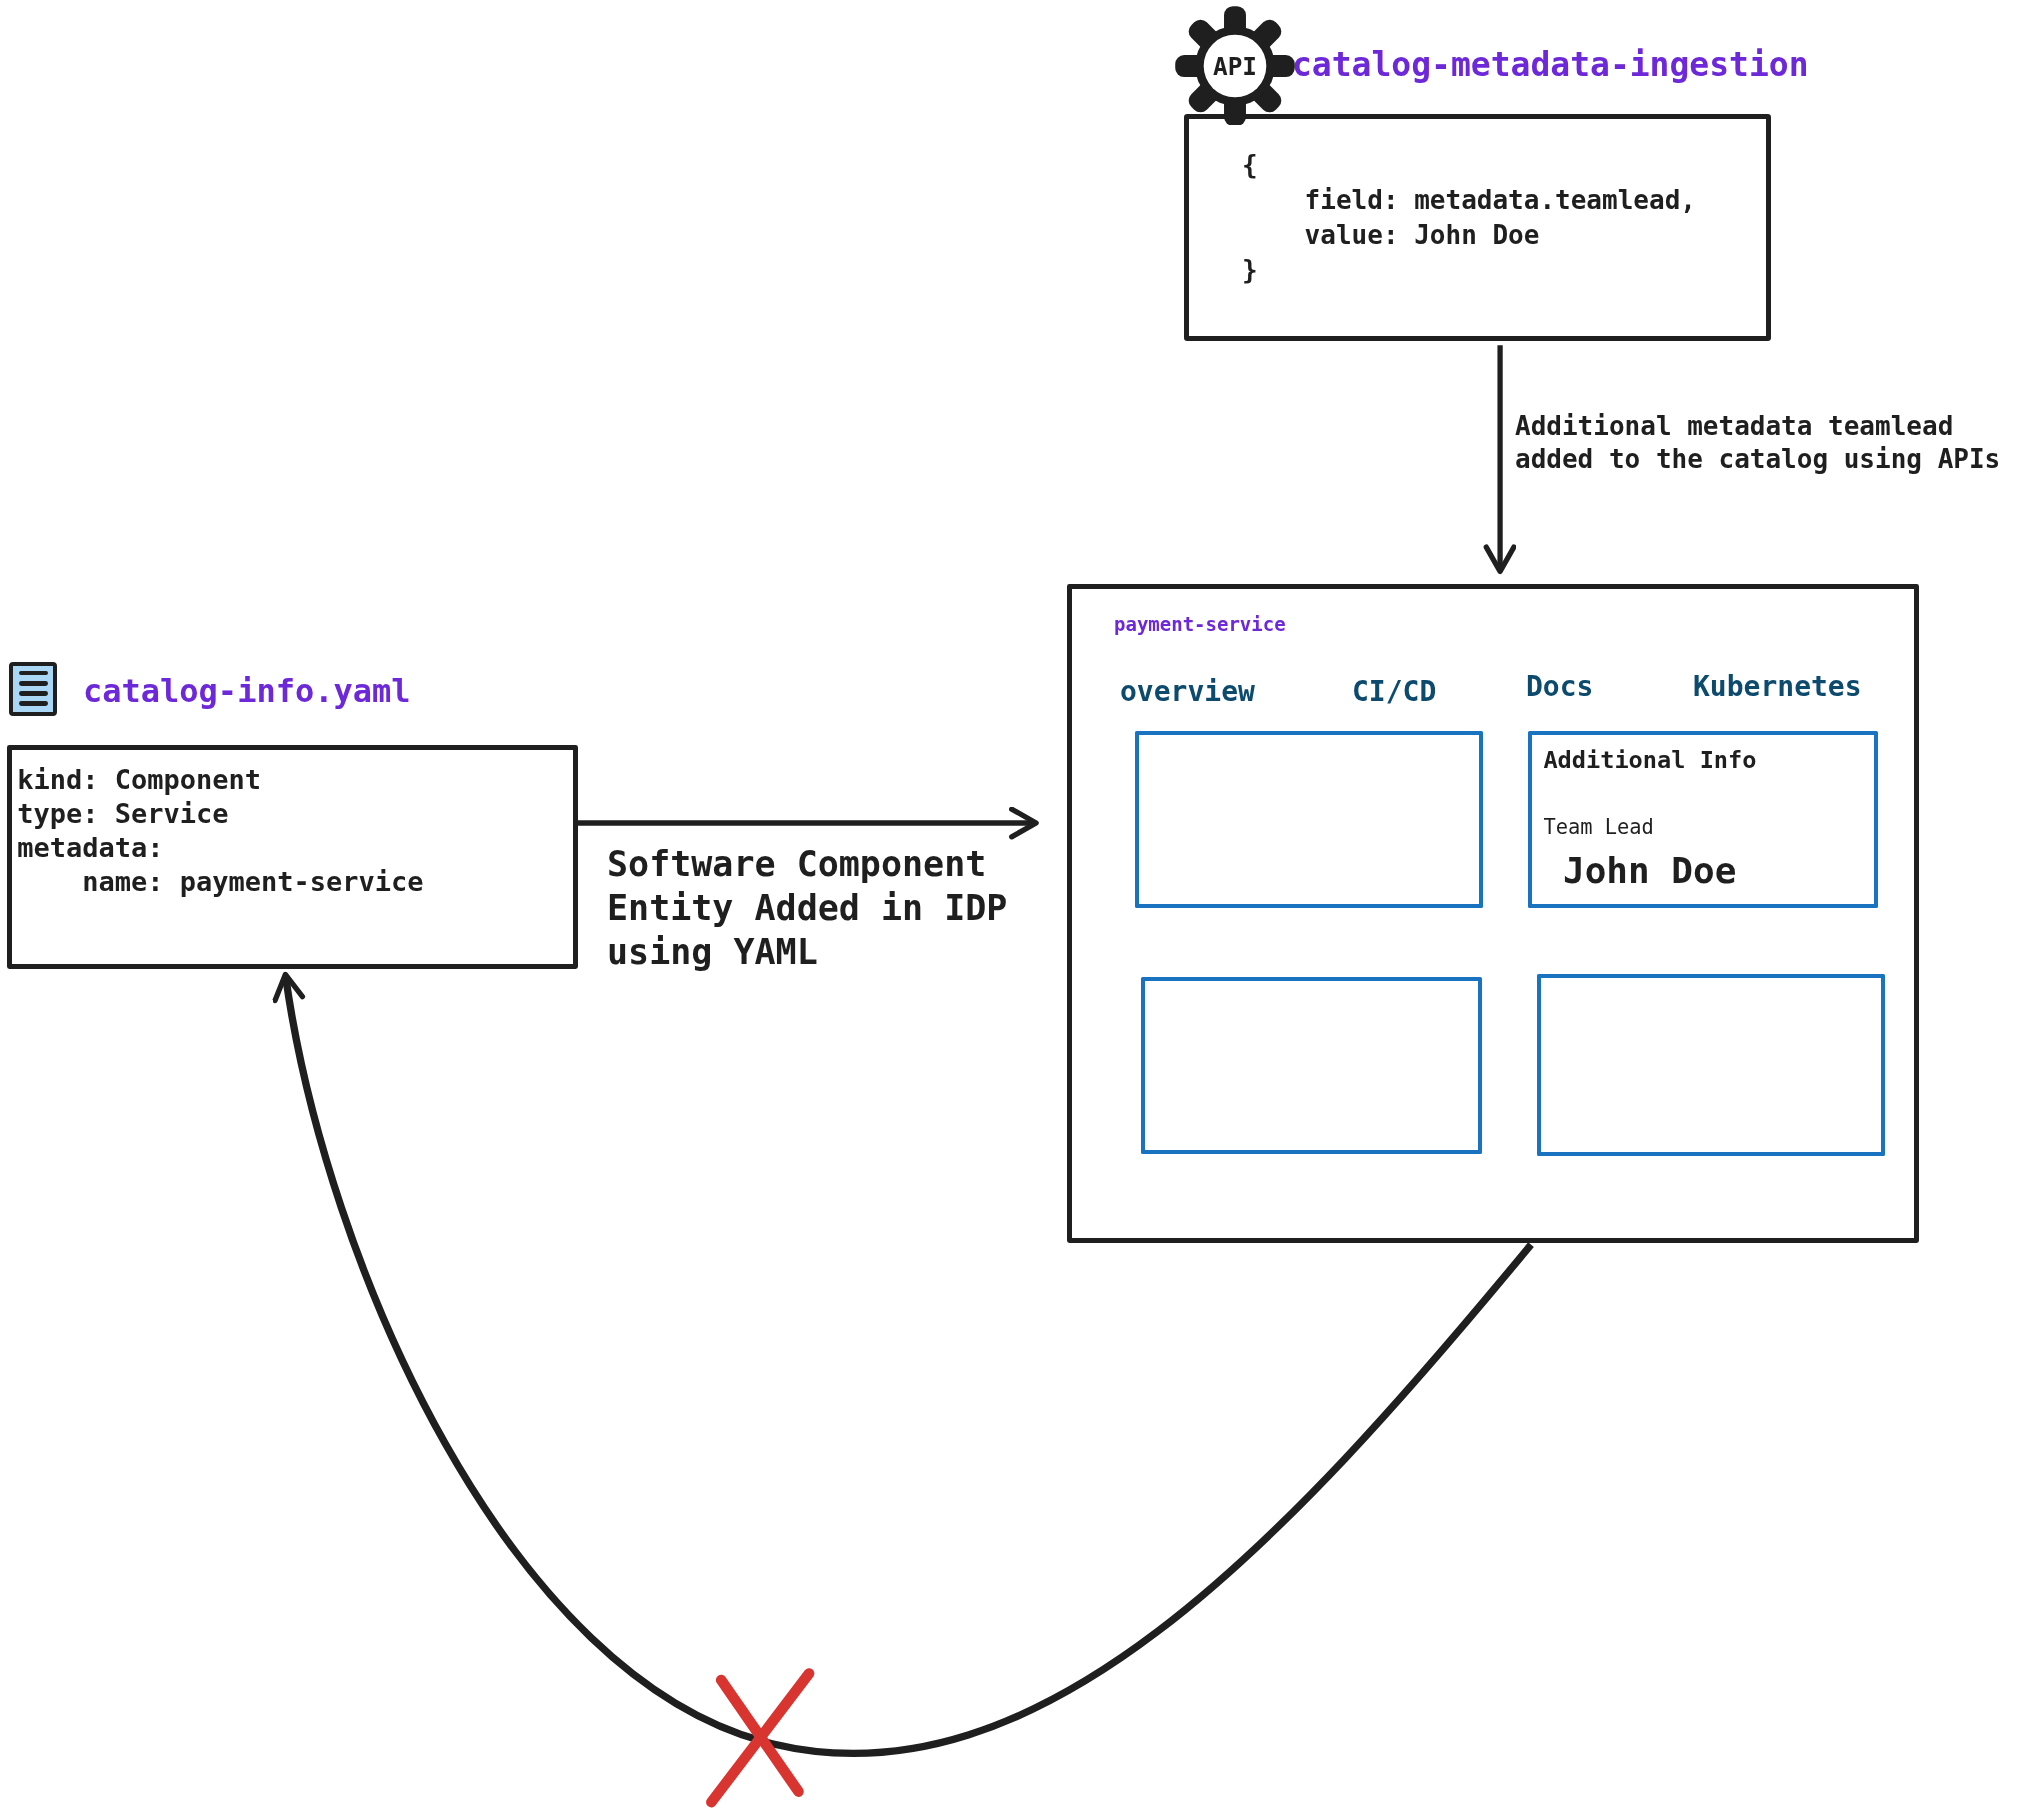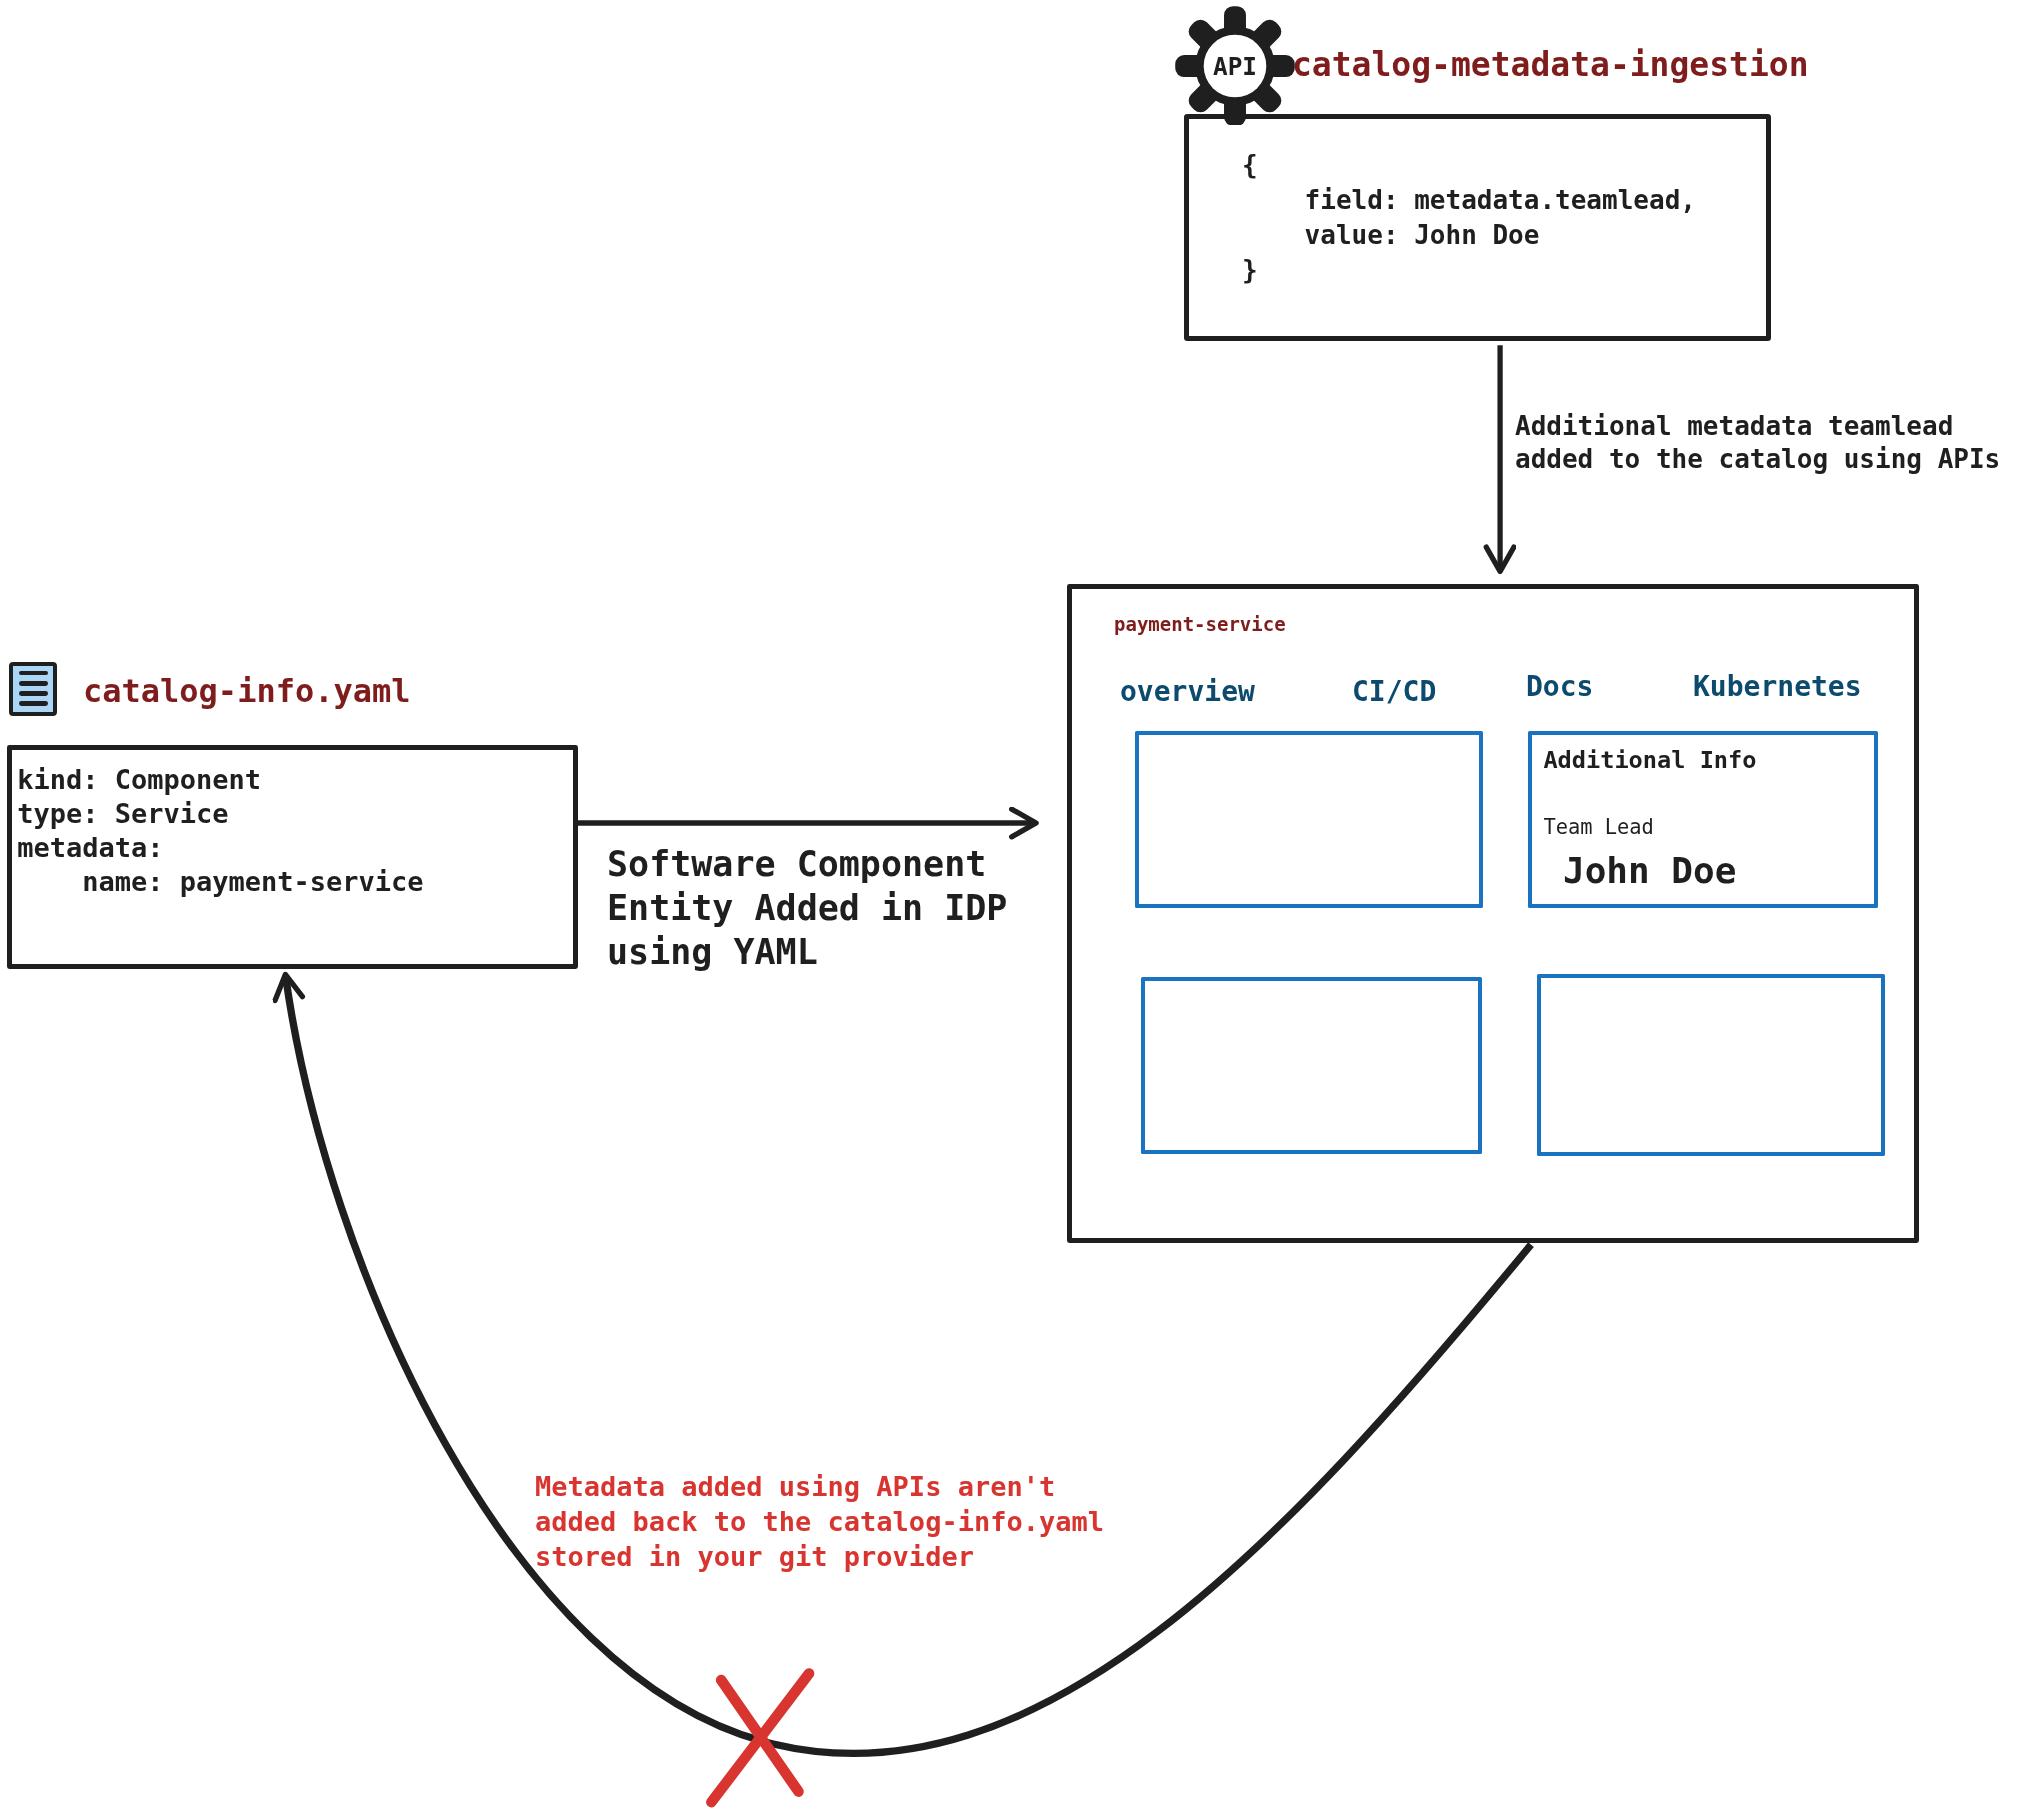--- a/index.html
+++ b/index.html
@@ -6,21 +6,21 @@
   #canvas {
     position:relative;
     width:2056px; height:1810px;
     background:#ffffff;
     font-family:"DejaVu Sans Mono","Liberation Mono",monospace;
     color:#1f1f1f;
     overflow:hidden;
   }
   .abs { position:absolute; }
   .pre { white-space:pre; }
-  .blue { color:#7f1d1d; }
+  .blue { color:#6d28d9; }
   .red  { color:#d93530; }
 
   
   #connectors { position:absolute; inset:0; width:2056px; height:1810px; pointer-events:none; }
 
   
   #gear-icon { left:1174px; top:3.3px; width:122px; height:122px; z-index:3; }
   #api-title { left:1292px; top:45px; font-size:33px; font-weight:bold; }
   #api-box {
     left:1184px; top:114px; width:587px; height:227px;
@@ -156,18 +156,15 @@
     <div id="panel-docs" class="panel">
       <div id="docs-heading" class="abs">Additional Info</div>
       <div id="docs-field-label" class="abs">Team Lead</div>
       <div id="docs-field-value" class="abs">John Doe</div>
     </div>
 
     <div id="panel-bl" class="panel"></div>
     <div id="panel-br" class="panel"></div>
   </div>
 
-  <div id="feedback-note" class="abs pre red">Metadata added using APIs aren't
-added back to the catalog-info.yaml
-stored in your git provider</div>
 
 </div>
 
 
 </body></html>

